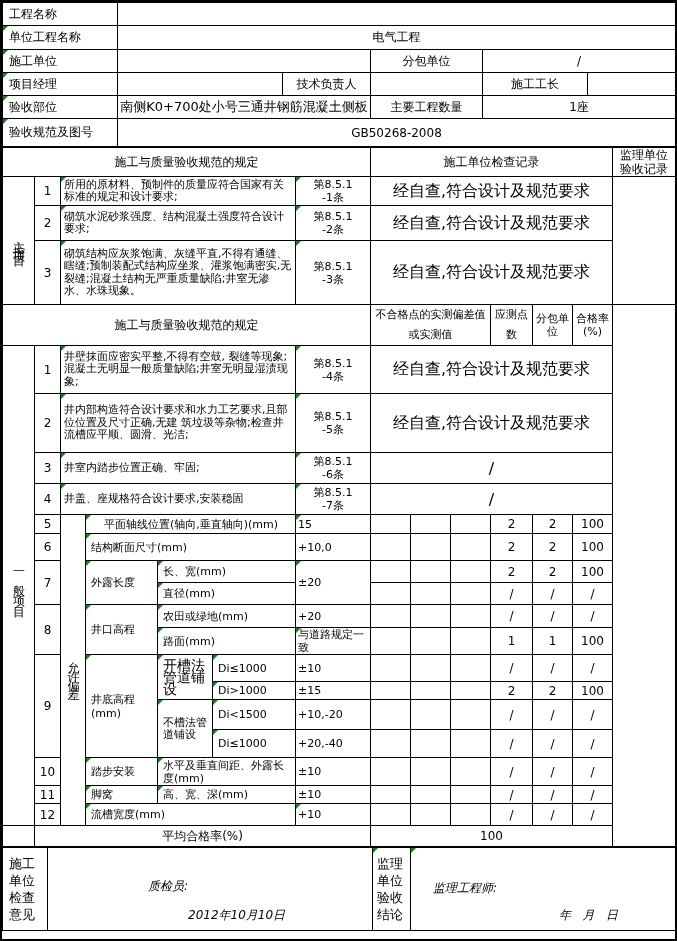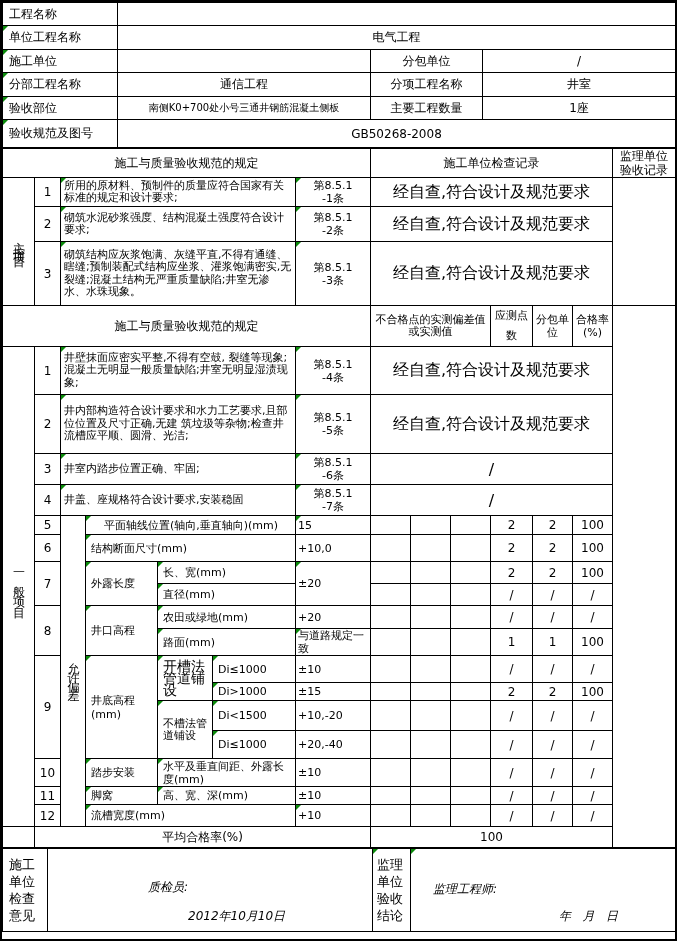--- a/index.html
+++ b/index.html
@@ -51,29 +51,31 @@
     <tr style="height:24px">
       <td class="lbl tri">单位工程名称</td>
       <td colspan="5" class="ctr">电气工程</td>
     </tr>
     <tr style="height:23px">
       <td class="lbl tri">施工单位</td>
       <td colspan="2" class="ctr"></td>
       <td class="ctr">分包单位</td>
       <td colspan="2" class="ctr">/</td>
     </tr>
-    <tr style="height:24px">
-      <td class="lbl tri">分部工程名称</td>
-      <td colspan="2" class="ctr">通信工程</td>
-      <td class="ctr">分项工程名称</td>
-      <td colspan="2" class="ctr">井室</td>
+    <tr style="height:23px">
+      <td class="lbl tri">项目经理</td>
+      <td class="ctr"></td>
+      <td class="ctr">技术负责人</td>
+      <td class="ctr"></td>
+      <td class="ctr">施工工长</td>
+      <td class="ctr"></td>
     </tr>
     <tr style="height:23px">
       <td class="lbl tri">验收部位</td>
-      <td colspan="2" class="ctr" style="font-size:10px">南侧K0+700处小号三通井钢筋混凝土侧板</td>
+      <td colspan="2" class="ctr" style="font-size:13px">南侧K0+700处小号三通井钢筋混凝土侧板</td>
       <td class="ctr">主要工程数量</td>
       <td colspan="2" class="ctr">1座</td>
     </tr>
     <tr style="height:28px">
       <td class="lbl tri">验收规范及图号</td>
       <td colspan="5" class="ctr">GB50268-2008</td>
     </tr>
   </tbody>
     </table>
 
@@ -118,21 +120,21 @@
     </tr>
     <tr style="height:64px">
       <td class="num">3</td>
       <td colspan="4" class="tcell tri">砌筑结构应灰浆饱满、灰缝平直,不得有通缝、瞎缝;预制装配式结构应坐浆、灌浆饱满密实,无裂缝;混凝土结构无严重质量缺陷;井室无渗 水、水珠现象。</td>
       <td class="norm tri"><span>第8.5.1</span><br><span>-3条</span></td>
       <td colspan="6" class="rec">经自查,符合设计及规范要求</td>
     </tr>
 
     <tr style="height:31px">
       <td colspan="7" class="hdr">施工与质量验收规范的规定</td>
-      <td colspan="3" class="hdr" style="font-size:11px;line-height:12px">不合格点的实测偏差值或实测值</td>
+      <td colspan="3" class="hdr" style="font-size:11px;line-height:20px">不合格点的实测偏差值或实测值</td>
       <td class="hdr" style="font-size:11px;line-height:20px">应测点数</td>
       <td class="hdr" style="font-size:11px;line-height:13px">分包单位</td>
       <td class="hdr" style="font-size:11px;line-height:13px">合格率(%)</td>
       <td rowspan="19"></td>
     </tr>
 
     <tr style="height:48px">
       <td rowspan="17" class="vert vert-wide">一般项目</td>
       <td class="num">1</td>
       <td colspan="4" class="tcell tri">井壁抹面应密实平整,不得有空鼓, 裂缝等现象;混凝土无明显一般质量缺陷;井室无明显湿渍现象;</td>

